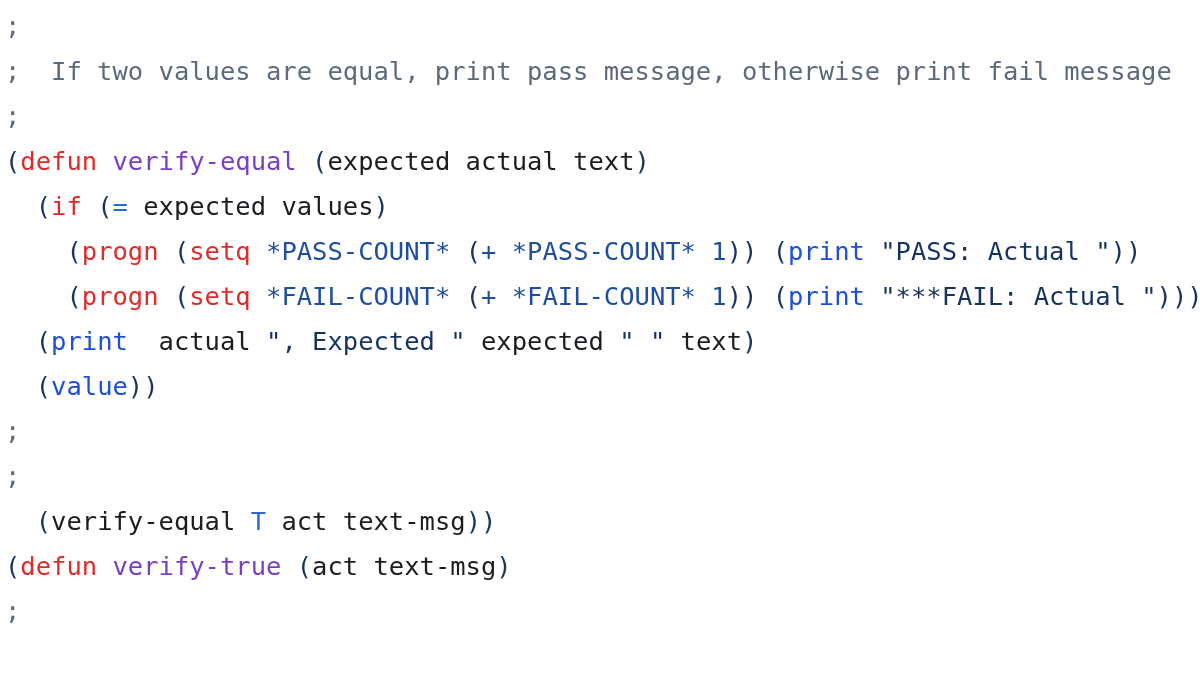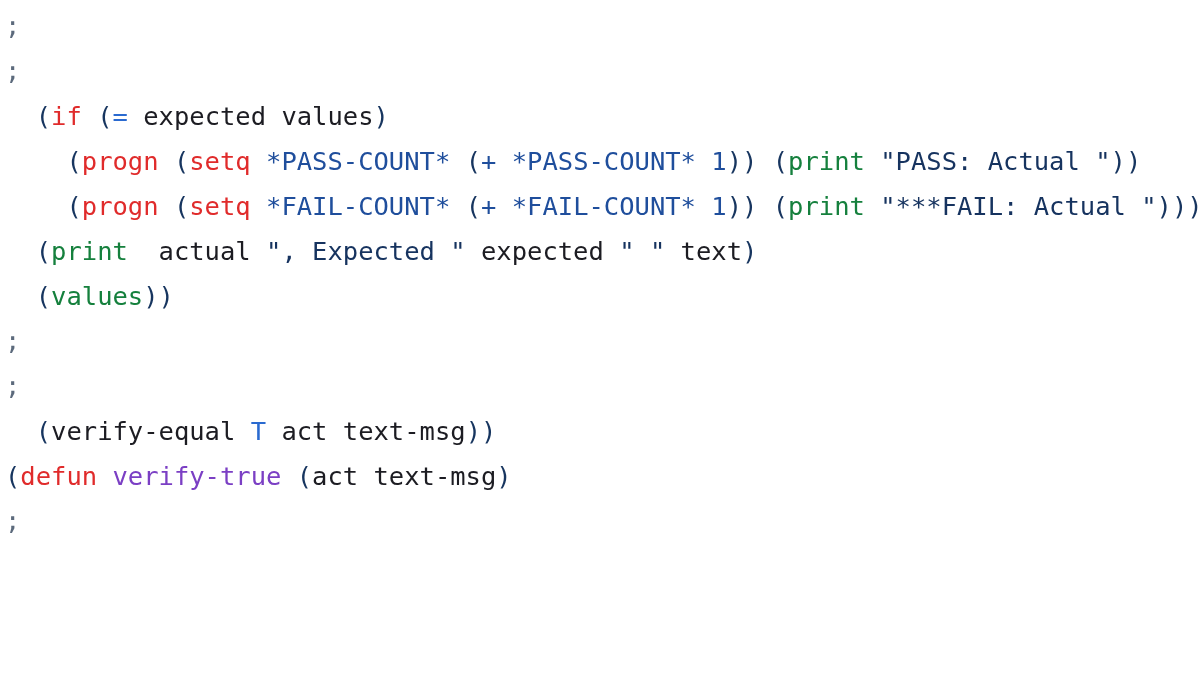--- a/index.html
+++ b/index.html
@@ -29,38 +29,40 @@
     font-size: 25.5px;
     letter-spacing: 0px;
     white-space: pre;
     font-family: "DejaVu Sans Mono", "Liberation Mono", monospace;
   }
 
   
   .tok-comment  { color: #5c6a7c; }
   .tok-keyword  { color: #e02b2b; }
   .tok-defname  { color: #7b3fc4; }
-  .tok-builtin  { color: #15803d; }
+  .tok-builtin  { color: #1d4ed8; }
   .tok-symbol   { color: #1f4e9c; }
   .tok-number   { color: #1f4e9c; }
   .tok-constant { color: #2a6ad0; }
   .tok-string   { color: #16335f; }
   .tok-paren    { color: #17355f; }
   .tok-plain    { color: #1c1c22; }
   .tok-operator { color: #2a6ad0; }
 </style>
 </head>
 <body>
 
 <div id="code-listing">
     <div class="code-line"><span class="tok-comment">;</span></div>
+    <div class="code-line"><span class="tok-comment">;  If two values are equal, print pass message, otherwise print fail message</span></div>
     <div class="code-line"><span class="tok-comment">;</span></div>
+    <div class="code-line"><span class="tok-paren">(</span><span class="tok-keyword">defun</span><span class="tok-plain"> </span><span class="tok-defname">verify-equal</span><span class="tok-plain"> </span><span class="tok-paren">(</span><span class="tok-plain">expected actual text</span><span class="tok-paren">)</span></div>
     <div class="code-line"><span class="tok-plain">  </span><span class="tok-paren">(</span><span class="tok-keyword">if</span><span class="tok-plain"> </span><span class="tok-paren">(</span><span class="tok-operator">=</span><span class="tok-plain"> </span><span class="tok-plain">expected values</span><span class="tok-paren">)</span></div>
     <div class="code-line"><span class="tok-plain">    </span><span class="tok-paren">(</span><span class="tok-keyword">progn</span><span class="tok-plain"> </span><span class="tok-paren">(</span><span class="tok-keyword">setq</span><span class="tok-plain"> </span><span class="tok-symbol">*PASS-COUNT*</span><span class="tok-plain"> </span><span class="tok-paren">(</span><span class="tok-symbol">+</span><span class="tok-plain"> </span><span class="tok-symbol">*PASS-COUNT*</span><span class="tok-plain"> </span><span class="tok-number">1</span><span class="tok-paren">))</span><span class="tok-plain"> </span><span class="tok-paren">(</span><span class="tok-builtin">print</span><span class="tok-plain"> </span><span class="tok-string">"PASS: Actual "</span><span class="tok-paren">))</span></div>
     <div class="code-line"><span class="tok-plain">    </span><span class="tok-paren">(</span><span class="tok-keyword">progn</span><span class="tok-plain"> </span><span class="tok-paren">(</span><span class="tok-keyword">setq</span><span class="tok-plain"> </span><span class="tok-symbol">*FAIL-COUNT*</span><span class="tok-plain"> </span><span class="tok-paren">(</span><span class="tok-symbol">+</span><span class="tok-plain"> </span><span class="tok-symbol">*FAIL-COUNT*</span><span class="tok-plain"> </span><span class="tok-number">1</span><span class="tok-paren">))</span><span class="tok-plain"> </span><span class="tok-paren">(</span><span class="tok-builtin">print</span><span class="tok-plain"> </span><span class="tok-string">"***FAIL: Actual "</span><span class="tok-paren">)))</span></div>
     <div class="code-line"><span class="tok-plain">  </span><span class="tok-paren">(</span><span class="tok-builtin">print</span><span class="tok-plain">  </span><span class="tok-plain">actual</span><span class="tok-plain"> </span><span class="tok-string">", Expected "</span><span class="tok-plain"> </span><span class="tok-plain">expected</span><span class="tok-plain"> </span><span class="tok-string">" "</span><span class="tok-plain"> </span><span class="tok-plain">text</span><span class="tok-paren">)</span></div>
-    <div class="code-line"><span class="tok-plain">  </span><span class="tok-paren">(</span><span class="tok-builtin">values</span><span class="tok-paren">))</span></div>
+    <div class="code-line"><span class="tok-plain">  </span><span class="tok-paren">(</span><span class="tok-builtin">value</span><span class="tok-paren">))</span></div>
     <div class="code-line"><span class="tok-comment">;</span></div>
     <div class="code-line"><span class="tok-comment">;</span></div>
     <div class="code-line"><span class="tok-plain">  </span><span class="tok-paren">(</span><span class="tok-plain">verify-equal</span><span class="tok-plain"> </span><span class="tok-constant">T</span><span class="tok-plain"> </span><span class="tok-plain">act text-msg</span><span class="tok-paren">))</span></div>
     <div class="code-line"><span class="tok-paren">(</span><span class="tok-keyword">defun</span><span class="tok-plain"> </span><span class="tok-defname">verify-true</span><span class="tok-plain"> </span><span class="tok-paren">(</span><span class="tok-plain">act text-msg</span><span class="tok-paren">)</span></div>
     <div class="code-line"><span class="tok-comment">;</span></div>
   </div>
 
 </body></html>

